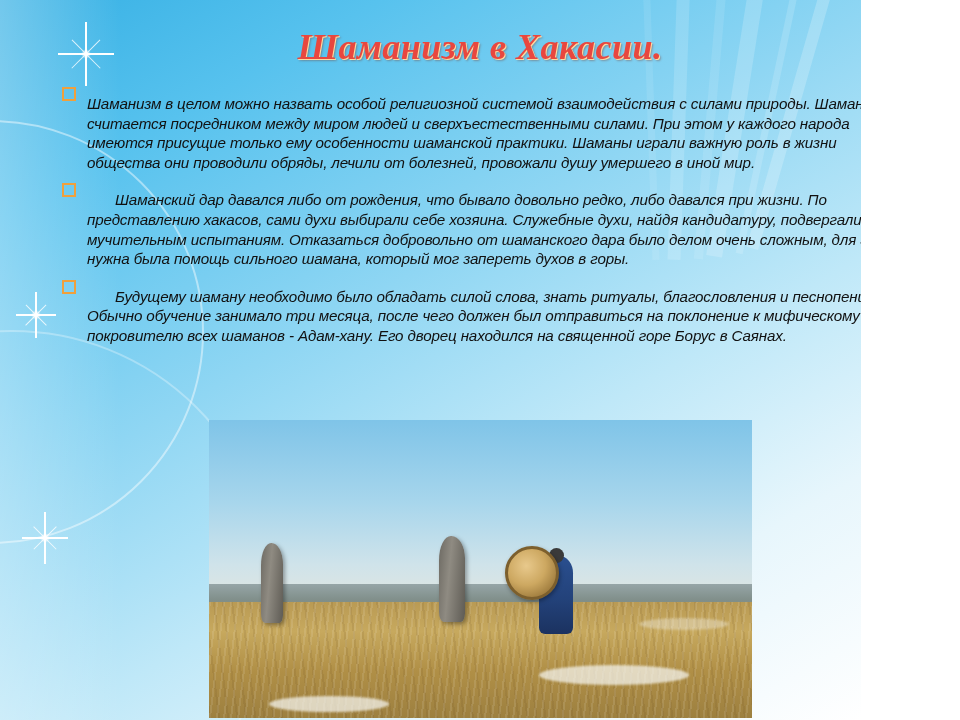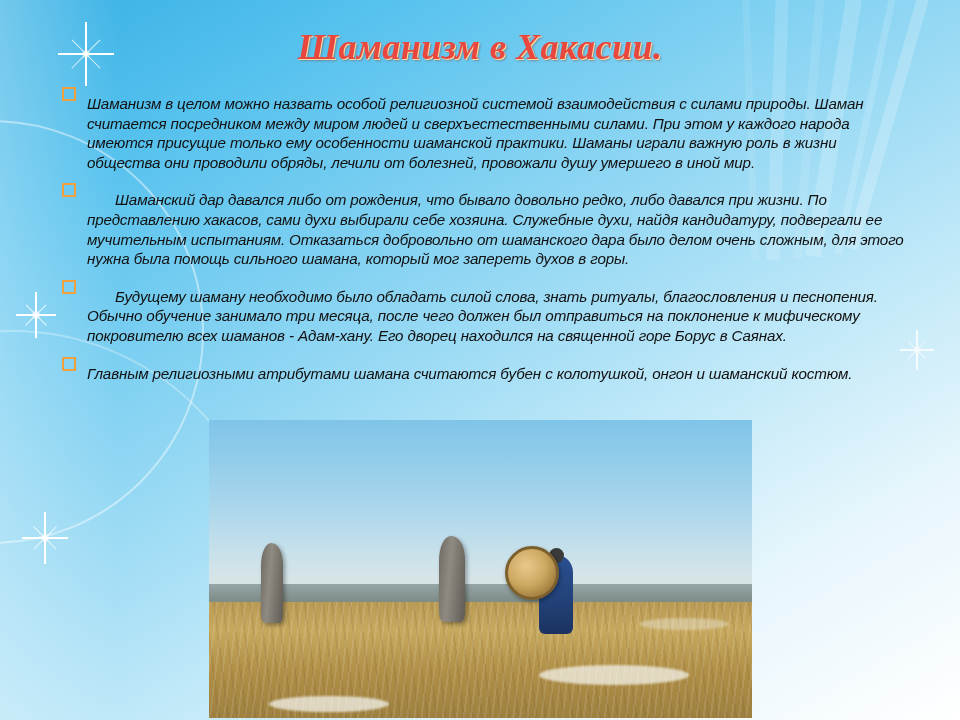--- a/index.html
+++ b/index.html
@@ -8,21 +8,21 @@
   }
   body {
     width: 960px;
     height: 720px;
     overflow: hidden;
     font-family: "Liberation Sans", sans-serif;
   }
 
   .slide {
     position: relative;
-    width: 960px;
+    width: 861px;
     height: 720px;
     background: linear-gradient(150deg, #36b0e4 0%, #57c2ee 18%, #8fd6f3 42%, #bfe8f8 62%, #e7f6fc 80%, #ffffff 100%);
     overflow: hidden;
   }
 
   
   .rays {
     position: absolute;
     top: 0;
     right: 0;
@@ -276,24 +276,20 @@
     <div class="bullet-row">
       <div class="bullet-mark"></div>
       <div class="bullet-text"><span class="indent"></span><span>Шаманский дар давался либо от рождения, что бывало довольно редко, либо давался при жизни. По представлению хакасов, сами духи выбирали себе хозяина. Служебные духи, найдя кандидатуру, подвергали ее мучительным испытаниям. Отказаться добровольно от шаманского дара было делом очень сложным, для этого нужна была помощь сильного шамана, который мог запереть духов в горы.</span></div>
     </div>
 
     <div class="bullet-row">
       <div class="bullet-mark"></div>
       <div class="bullet-text"><span class="indent"></span><span>Будущему шаману необходимо было обладать силой слова, знать ритуалы, благословления и песнопения. Обычно обучение занимало три месяца, после чего должен был отправиться на поклонение к мифическому покровителю всех шаманов - Адам-хану. Его дворец находился на священной горе Борус в Саянах.</span></div>
     </div>
 
-    <div class="bullet-row">
-      <div class="bullet-mark"></div>
-      <div class="bullet-text">Главным религиозными атрибутами шамана считаются бубен с колотушкой, онгон и шаманский костюм.</div>
-    </div>
 
   </div>
 
   <div class="photo">
     <div class="sky"></div>
     <div class="hills"></div>
     <div class="field"></div>
 
     <div class="snow-patch" style="left:330px; top:245px; width:150px; height:20px;"></div>
     <div class="snow-patch" style="left:60px;  top:276px; width:120px; height:16px;"></div>

